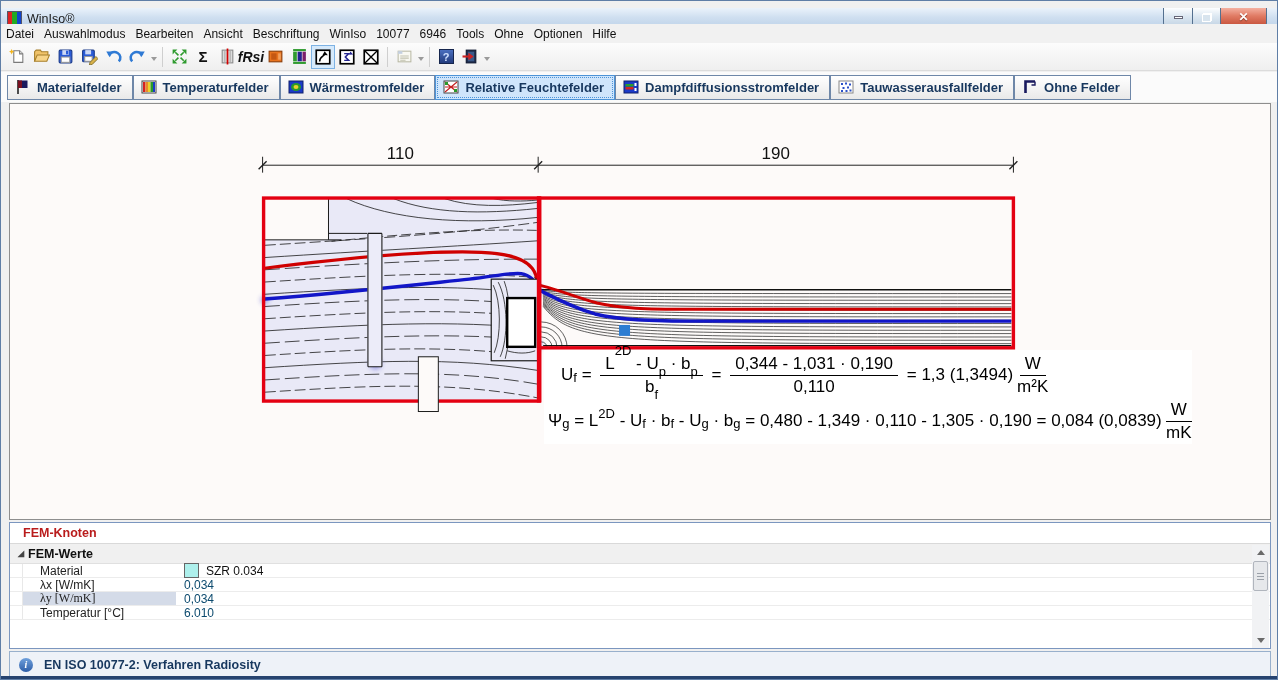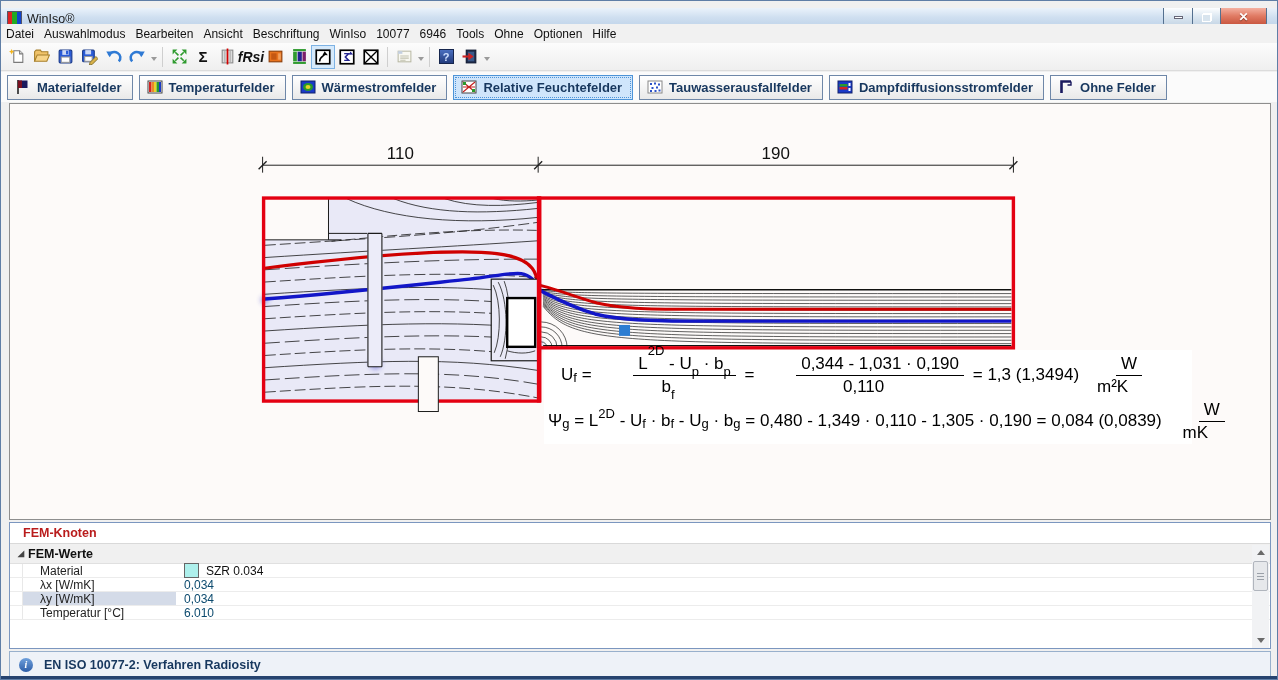--- a/index.html
+++ b/index.html
@@ -39,51 +39,51 @@
   .tsep{width:1px;height:20px;background:#cfcfcf;margin:0 4px;}
   .tovf{width:9px;height:20px;display:flex;align-items:flex-end;justify-content:center;}
   .tovf b{width:0;height:0;border:3px solid transparent;border-top:4px solid #9a9a9a;margin-bottom:3px;}
   .sum-glyph{font-size:15px;font-weight:bold;color:#111;}
   .frsi-glyph{font-size:14px;font-weight:bold;color:#111;font-style:italic;}
   .help-chip{width:15px;height:15px;background:linear-gradient(#4a6fbf,#233c7e);border:1px solid #16264e;
     color:#cfe0ff;font-size:11px;font-weight:bold;display:flex;align-items:center;justify-content:center;}
   .help-chip:after{content:"?";}
   
   #tabrow{position:absolute;left:0;top:71px;width:100%;height:30px;background:#fbfbfb;
-    display:flex;align-items:center;padding-left:6px;gap:6px;}
+    display:flex;align-items:center;padding-left:6px;gap:0;}
   .tabbtn{height:25px;border:1px solid #6e87a8;background:linear-gradient(#ffffff,#e9e9e9);
     display:flex;align-items:center;padding:0 10px 0 7px;gap:6px;
     font-size:13px;font-weight:bold;color:#17375e;}
   .tabbtn.selected{background:#cfe5fb;border:1px solid #4d94d8;outline:1px dotted #4d94d8;outline-offset:-3px;}
   .tabicon{width:16px;height:16px;flex:0 0 auto;}
   
   #canvas{position:absolute;left:8px;top:102px;width:1262px;height:417px;background:#fdfaf9;border:1px solid #8e8e8e;}
   #iso{position:absolute;left:0;top:0;width:100%;height:100%;}
   
   #formula-bg{position:absolute;left:543px;top:349px;width:648px;height:94px;background:#fff;}
   .formula{position:absolute;display:flex;align-items:center;font-size:17px;color:#000;white-space:pre;}
   #f1{left:560px;top:351px;height:46px;}
   #f2{left:547px;top:398px;height:44px;}
   .formula sub{font-size:13px;position:relative;top:3px;line-height:0;}
   .formula sup{font-size:13px;position:relative;top:-7px;line-height:0;}
   .frac{display:inline-flex;flex-direction:column;align-items:center;margin:0 4px;line-height:1.15;}
-  .fnum{border-bottom:1.4px solid #000;padding:0 5px 1px 5px;display:inline-block;margin-left:33px;}
+  .fnum{border-bottom:1.4px solid #000;padding:0 5px 1px 5px;display:inline-block;}
   .fden{padding-top:1px;display:inline-block;}
   
   #fem-panel{position:absolute;left:8px;top:521px;width:1262px;height:127px;background:#fff;
     border:1px solid #7b96bf;overflow:hidden;}
   .fem-title{height:21px;display:flex;align-items:center;padding-left:13px;
     font-size:12.5px;font-weight:bold;color:#b91c1c;border-bottom:1px solid #d9d9d9;}
   .fem-group{height:20px;display:flex;align-items:center;background:#f0f0f0;border-bottom:1px solid #e0e0e0;
     font-size:12.5px;font-weight:bold;color:#111;}
   .expander{font-size:8px;color:#444;width:14px;text-align:center;margin-left:4px;}
   .fem-row{display:flex;height:14px;align-items:stretch;border-bottom:1px solid #ececec;font-size:12px;color:#222;}
   .fem-gutter{width:13px;border-right:1px solid #e8e8e8;}
   .fem-label{width:153px;display:flex;align-items:center;padding-left:17px;}
-  .fem-row.selected .fem-label{background:#d4dbe8;}
+  .fem-row.selected .fem-label{background:#d4dbe8;font-family:Liberation Serif, serif;}
   .fem-value{display:flex;align-items:center;padding-left:8px;color:#0c4a6e;}
   .fem-value.black{color:#111;}
   .swatch{width:15px;height:15px;border:1px solid #666;margin-right:7px;}
   
   #fem-scroll{position:absolute;right:1px;top:22px;width:17px;height:103px;background:#f1f2f4;}
   .sb-arrow{height:15px;display:flex;align-items:center;justify-content:center;}
   .sb-arrow b{width:0;height:0;border:4px solid transparent;}
   .sb-arrow.up b{border-bottom:5px solid #6a6a6a;margin-top:-4px;}
   .sb-arrow.down b{border-top:5px solid #6a6a6a;margin-bottom:-4px;}
   #sb-thumb{position:absolute;left:1px;top:16px;width:15px;height:30px;background:#e6e8eb;border:1px solid #b0b5bd;border-radius:2px;
@@ -310,43 +310,43 @@
       <svg class="tabicon" viewBox="0 0 16 16">
           <rect x="1" y="2" width="14" height="12" fill="#fff" stroke="#444"></rect>
           <path d="M2,3 L14,13 M14,3 L2,13 M2,8 L14,8" stroke="#c42222" stroke-width="1.2"></path>
           <rect x="2" y="3" width="3" height="3" fill="#2a9a2a"></rect>
           <rect x="11" y="10" width="3" height="3" fill="#2a9a2a"></rect>
         </svg>
       <span>Relative Feuchtefelder</span>
     </div>
     <div class="tabbtn">
       <svg class="tabicon" viewBox="0 0 16 16">
+          <rect x="1" y="2" width="14" height="12" fill="#1a3ac8" stroke="#10206a"></rect>
+          <rect x="2.5" y="5" width="8" height="2.5" fill="#2a9a2a"></rect>
+          <rect x="2.5" y="8" width="8" height="2.5" fill="#d42222"></rect>
+          <rect x="11.5" y="4" width="2" height="3" fill="#fff"></rect>
+          <rect x="11.5" y="9" width="2" height="3" fill="#fff"></rect>
+        </svg>
+      <span>Dampfdiffusionsstromfelder</span>
+    </div>
+    <div class="tabbtn">
+      <svg class="tabicon" viewBox="0 0 16 16">
           <rect x="1" y="2" width="14" height="12" fill="#fff" stroke="#888"></rect>
           <g fill="#2a50c8">
             <rect x="3" y="4" width="2" height="2"></rect>
             <rect x="7" y="3.5" width="2" height="2"></rect>
             <rect x="11" y="4.5" width="2" height="2"></rect>
             <rect x="4.5" y="8" width="2" height="2"></rect>
             <rect x="9" y="7.5" width="2" height="2"></rect>
             <rect x="3" y="11" width="2" height="2"></rect>
             <rect x="7.5" y="11" width="2" height="2"></rect>
             <rect x="11.5" y="10.5" width="2" height="2"></rect>
           </g>
         </svg>
       <span>Tauwasserausfallfelder</span>
-    </div>
-    <div class="tabbtn">
-      <svg class="tabicon" viewBox="0 0 16 16">
-          <rect x="1" y="2" width="14" height="12" fill="#1a3ac8" stroke="#10206a"></rect>
-          <rect x="2.5" y="5" width="8" height="2.5" fill="#2a9a2a"></rect>
-          <rect x="2.5" y="8" width="8" height="2.5" fill="#d42222"></rect>
-          <rect x="11.5" y="4" width="2" height="3" fill="#fff"></rect>
-          <rect x="11.5" y="9" width="2" height="3" fill="#fff"></rect>
-        </svg>
-      <span>Dampfdiffusionsstromfelder</span>
     </div>
     <div class="tabbtn">
       <svg class="tabicon" viewBox="0 0 16 16">
           <path d="M3.5,14 V2.5 H13" fill="none" stroke="#1a1a5e" stroke-width="2.6"></path>
           <path d="M13,2.5 V6 H9.5" fill="none" stroke="#1a1a5e" stroke-width="1.4"></path>
         </svg>
       <span>Ohne Felder</span>
     </div>
   </div>
 

